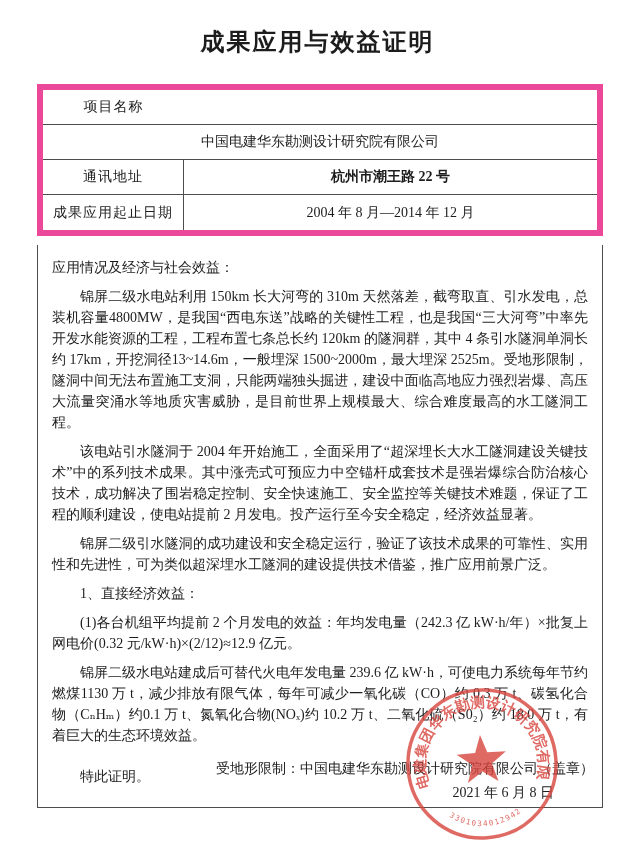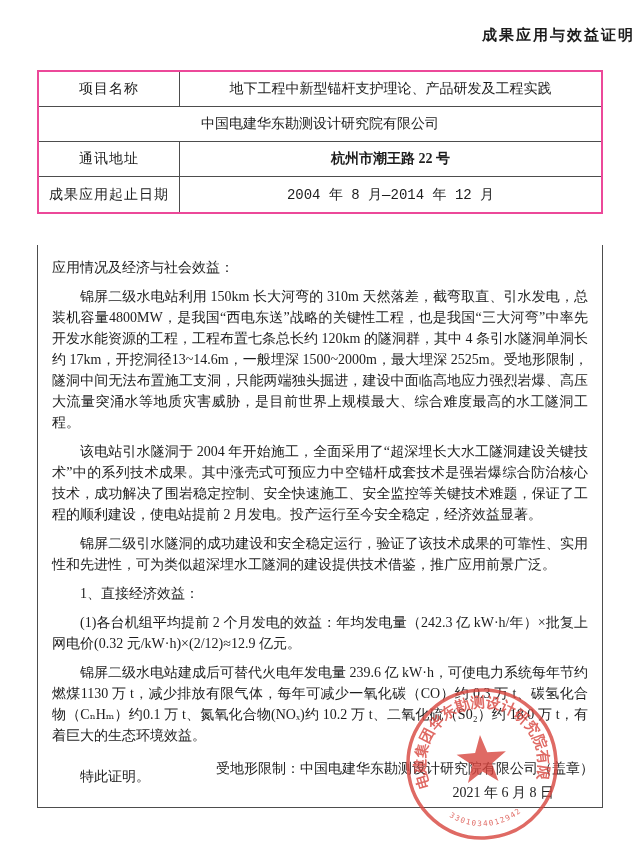--- a/index.html
+++ b/index.html
@@ -7,31 +7,31 @@
     width:635px; height:850px;
     background:#ffffff;
     font-family:"Liberation Serif","DejaVu Serif",serif;
     color:#1c1c1c;
     position:relative;
     overflow:hidden;
   }
   .page { position:absolute; inset:0; }
   .doc-title {
     position:absolute; top:26px; left:0; width:635px;
-    text-align:right; font-size:15px; font-weight:bold;
+    text-align:center; font-size:24px; font-weight:bold;
     letter-spacing:2px; margin:0;
   }
   
   .info-table {
-    position:absolute; left:37px; top:70px; width:566px;
-    border:2px solid #ec4899;
+    position:absolute; left:37px; top:84px; width:566px;
+    border:6px solid #ec4899;
     box-sizing:border-box;
   }
   .t-row { display:flex; border-bottom:1px solid #4d4d4d; height:35px; box-sizing:border-box; }
-  .t-row:last-child { border-bottom:none;font-family:Liberation Mono, monospace; }
+  .t-row:last-child { border-bottom:none; }
   .cell {
     display:flex; align-items:center; justify-content:center;
     font-size:14px; box-sizing:border-box;
     border-right:1px solid #4d4d4d;
     padding:0 4px; text-align:center;
   }
   .cell:last-child { border-right:none; }
   .c-label  { width:141px; flex:none; letter-spacing:1px; }
   .c-value  { flex:1; }
   .c-contact{ width:97px;  flex:none; }
@@ -69,21 +69,20 @@
 </head>
 <body>
 
 <div class="page">
 
   <h1 class="doc-title">成果应用与效益证明</h1>
 
   <div class="info-table">
     <div class="t-row">
       <div class="cell c-label">项目名称</div>
-      <div class="cell c-value">地下工程中新型锚杆支护理论、产品研发及工程实践</div>
     </div>
     <div class="t-row">
       <div class="cell c-value">中国电建华东勘测设计研究院有限公司</div>
     </div>
     <div class="t-row">
       <div class="cell c-label">通讯地址</div>
       <div class="cell c-value bold">杭州市潮王路 22 号</div>
     </div>
     <div class="t-row">
       <div class="cell c-label">成果应用起止日期</div>

